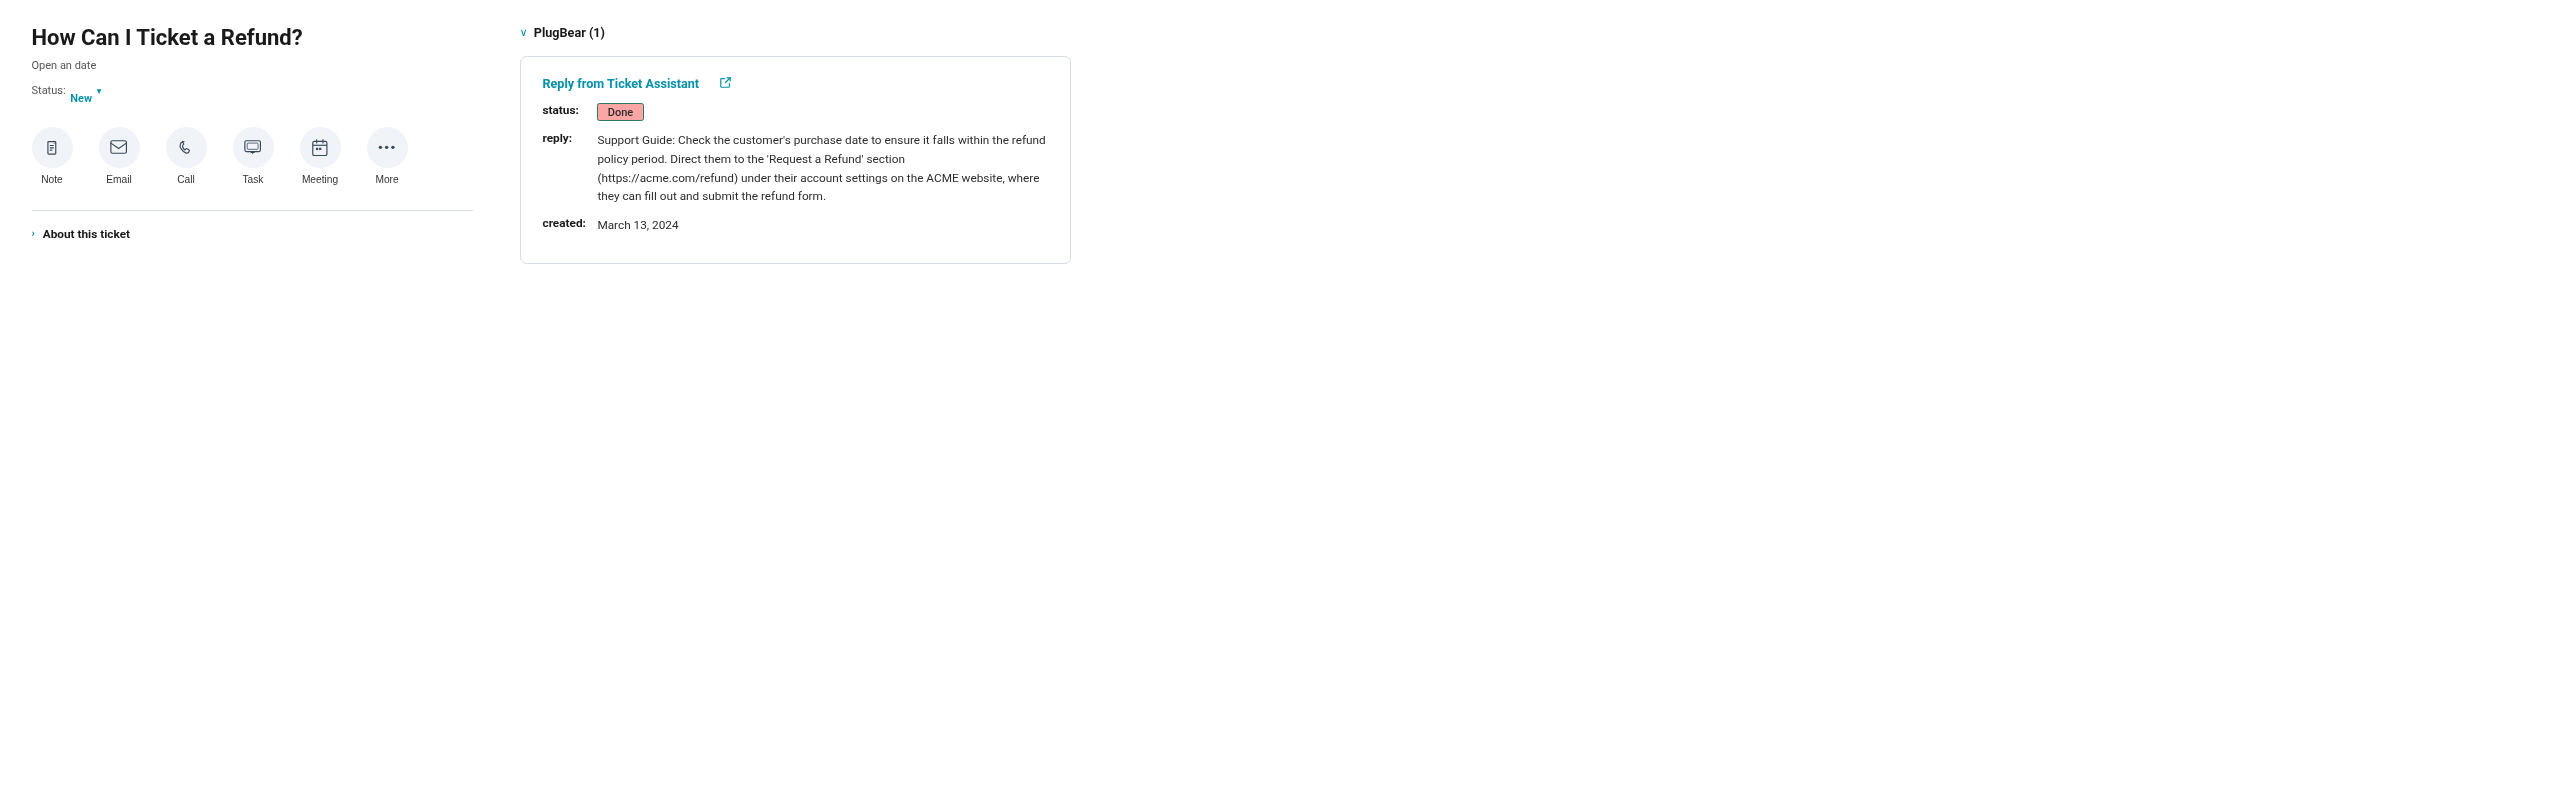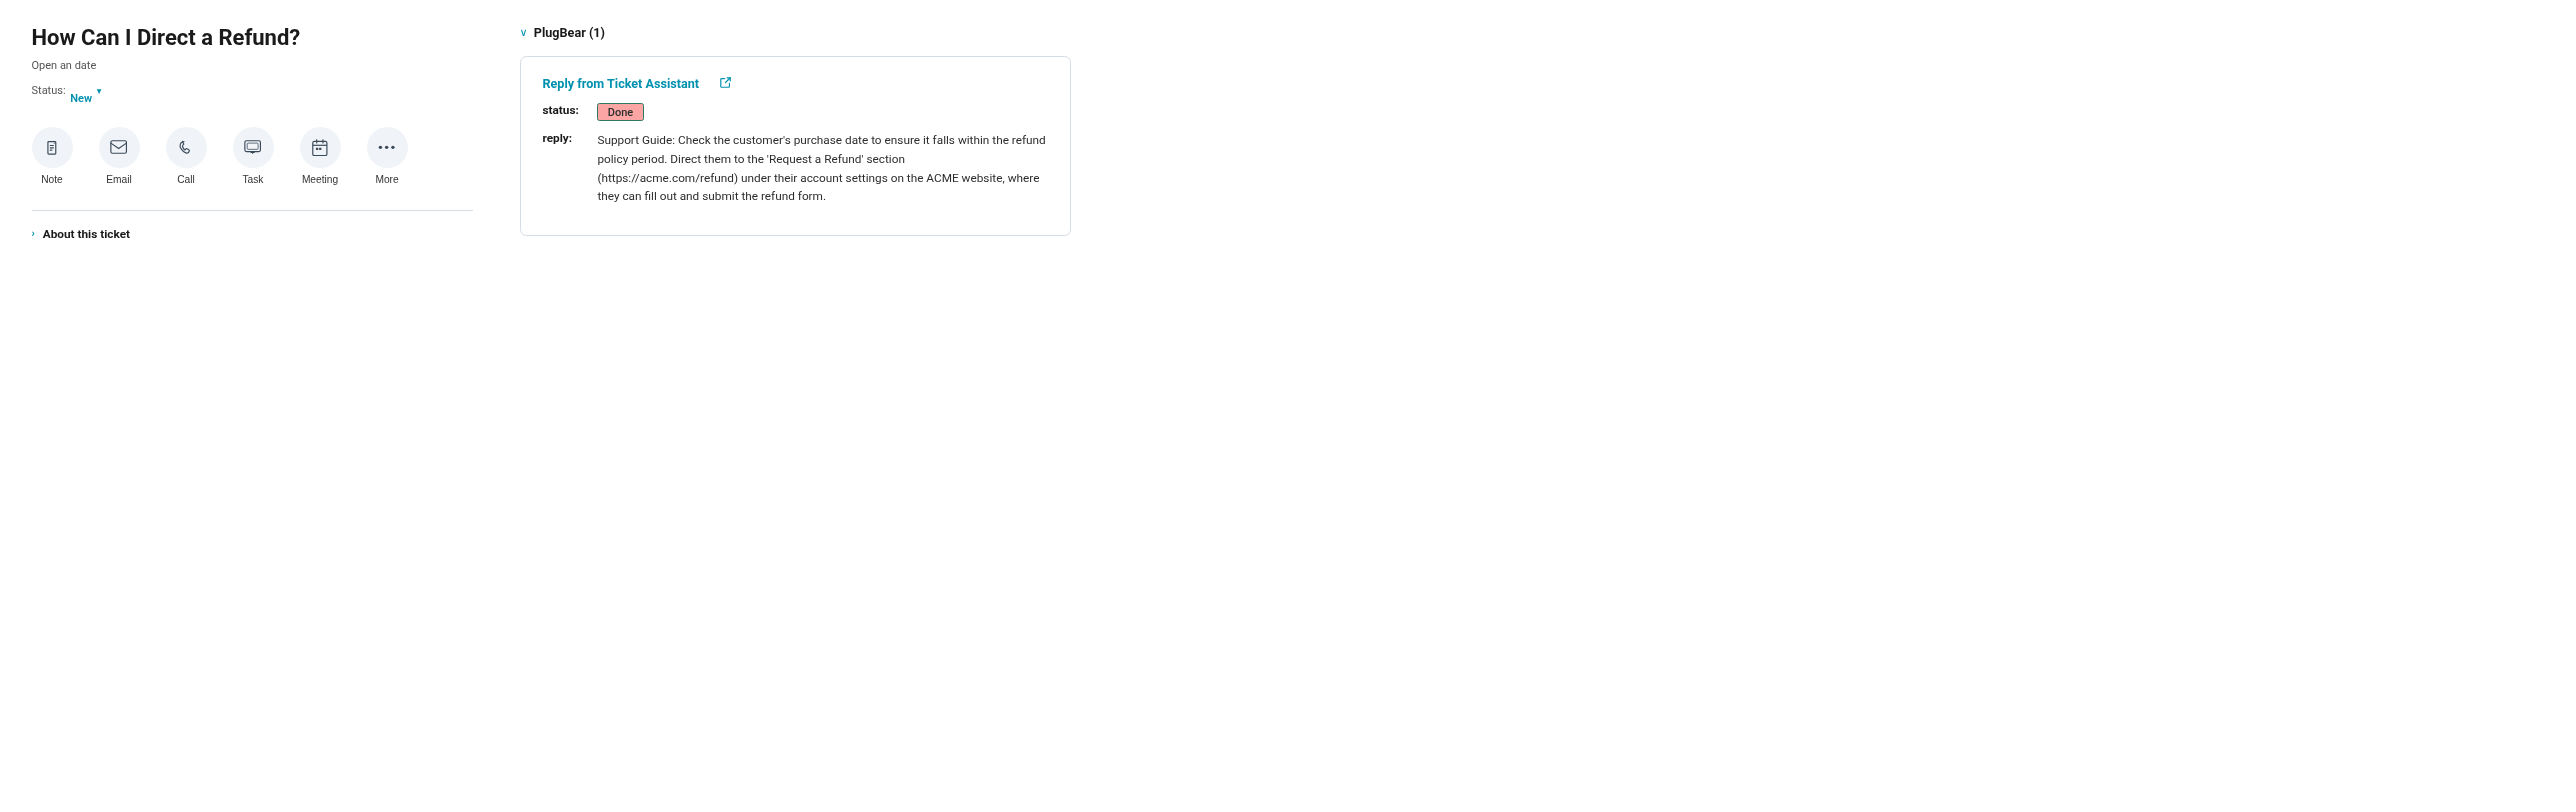--- a/index.html
+++ b/index.html
@@ -172,21 +172,21 @@
       font-weight: 500;
       background: #fca5a5;
     }
   </style>
 </head>
 <body>
 
 <div class="page-container">
 
   <div class="left-panel">
-    <h1 class="ticket-title">How Can I Direct a Refund?</h1>
+    <h1 class="ticket-title">How Can I Ticket a Refund?</h1>
     <p class="ticket-meta">Open an date</p>
     <div class="status-row">
       <span class="status-label">Status:</span>
       <span class="status-value">New</span>
       <span class="status-dropdown-icon">▾</span>
     </div>
 
     <div class="action-buttons">
 
       <button class="action-btn">
@@ -286,16 +286,20 @@
       <div class="field-row">
         <span class="field-label">status:</span>
         <span class="done-badge">Done</span>
       </div>
 
       <div class="field-row">
         <span class="field-label">reply:</span>
         <span class="field-value">Support Guide: Check the customer's purchase date to ensure it falls within the refund policy period. Direct them to the 'Request a Refund' section (https://acme.com/refund) under their account settings on the ACME website, where they can fill out and submit the refund form.</span>
       </div>
 
+      <div class="field-row">
+        <span class="field-label">created:</span>
+        <span class="field-value">March 13, 2024</span>
+      </div>
     </div>
   </div>
 </div>
 
 
 </body></html>

